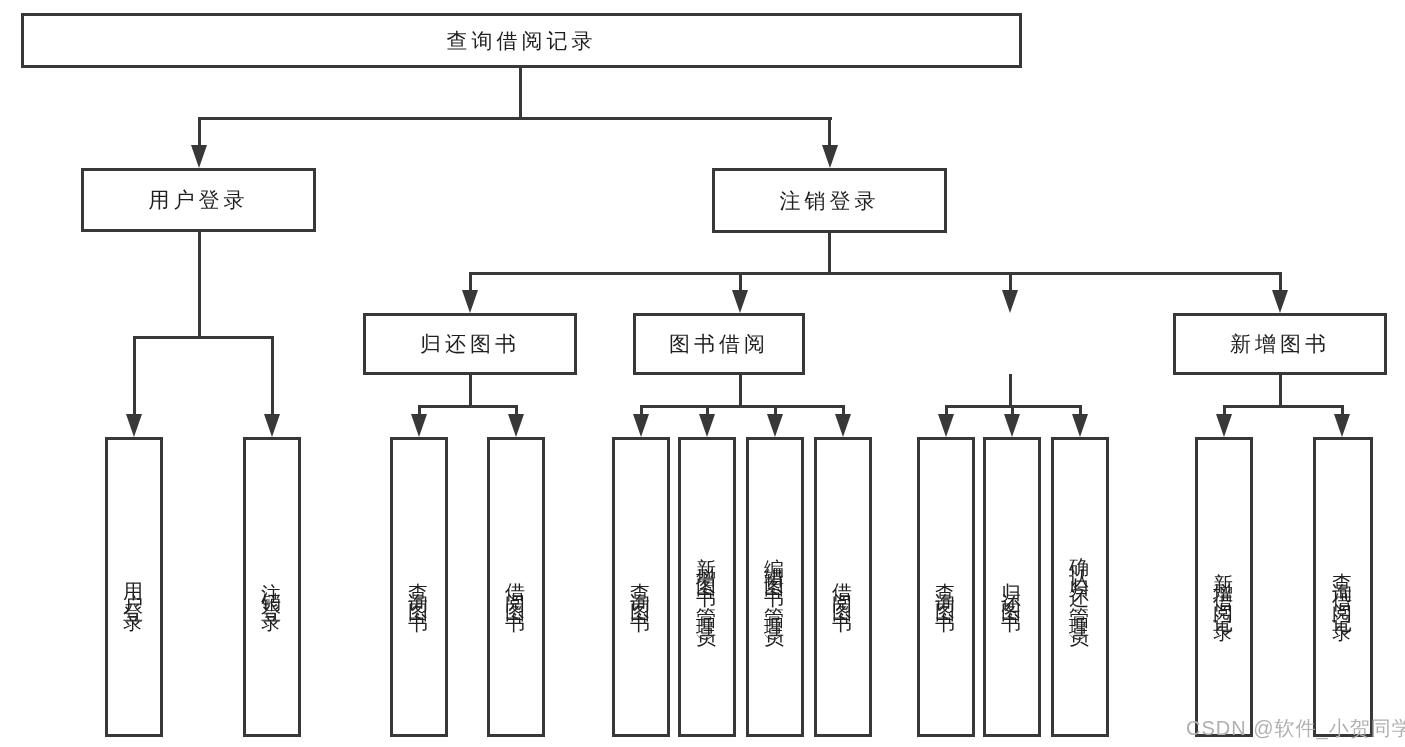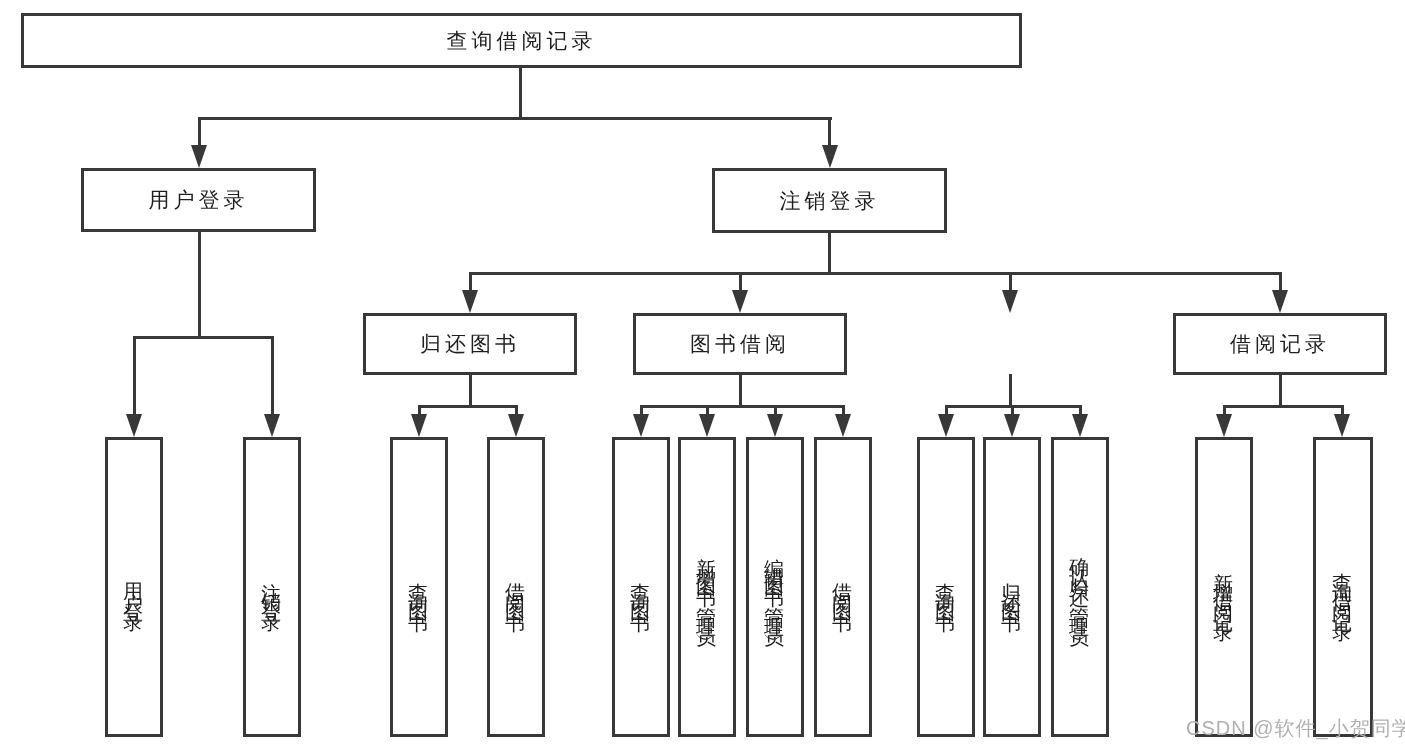--- a/index.html
+++ b/index.html
@@ -35,22 +35,22 @@
 <body>
 
 <div class="canvas">
 
   <div class="hbox" style="left:21px;top:13px;width:1001px;height:55px">查询借阅记录</div>
 
   <div class="hbox" style="left:81px;top:168px;width:235px;height:64px">用户登录</div>
   <div class="hbox" style="left:712px;top:168px;width:235px;height:65px">注销登录</div>
 
   <div class="hbox" style="left:363px;top:313px;width:214px;height:62px">归还图书</div>
-  <div class="hbox" style="left:633px;top:313px;width:214px;height:62px">图书借阅</div>
-  <div class="hbox" style="left:1173px;top:313px;width:214px;height:62px">借阅记录</div>
+  <div class="hbox" style="left:633px;top:313px;width:172px;height:62px">图书借阅</div>
+  <div class="hbox" style="left:1173px;top:313px;width:214px;height:62px">新增图书</div>
 
   <div class="vbox" style="left:105px">用户登录</div>
   <div class="vbox" style="left:243px">注销登录</div>
 
   <div class="vbox" style="left:390px">查询图书</div>
   <div class="vbox" style="left:487px">借阅图书</div>
 
   <div class="vbox" style="left:612px">查询图书</div>
   <div class="vbox" style="left:678px">新增图书（管理员）</div>
   <div class="vbox" style="left:746px">编辑图书（管理员）</div>

